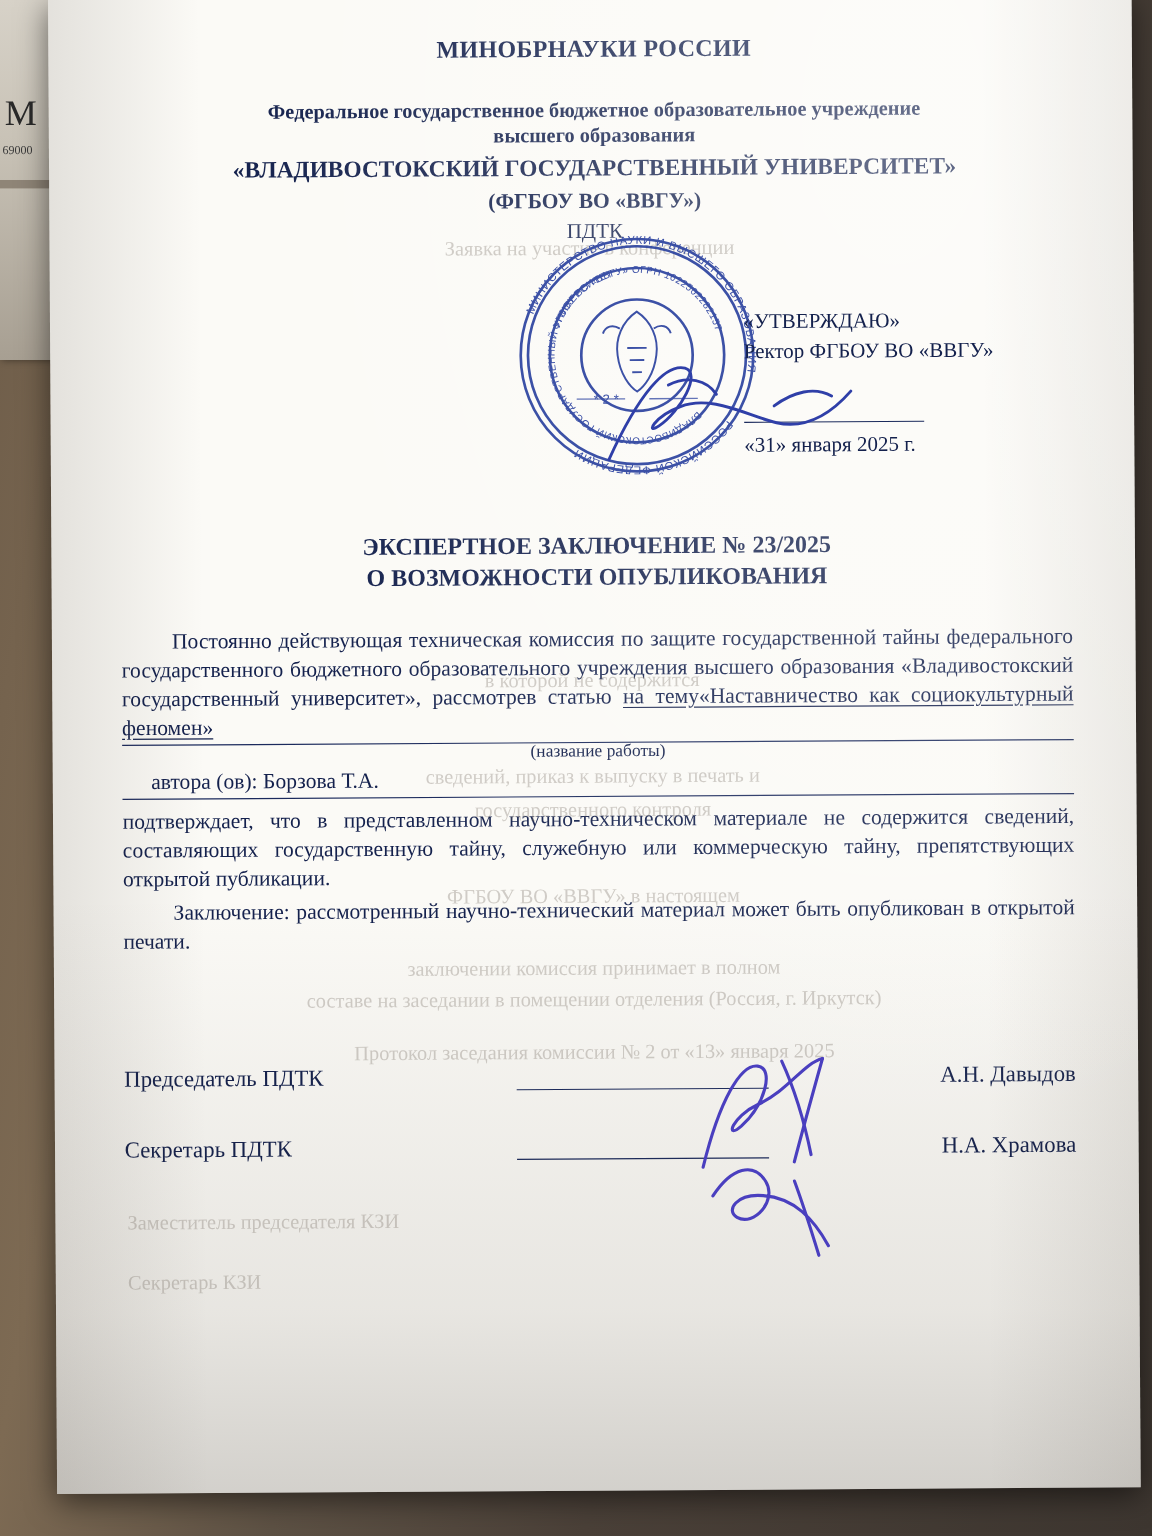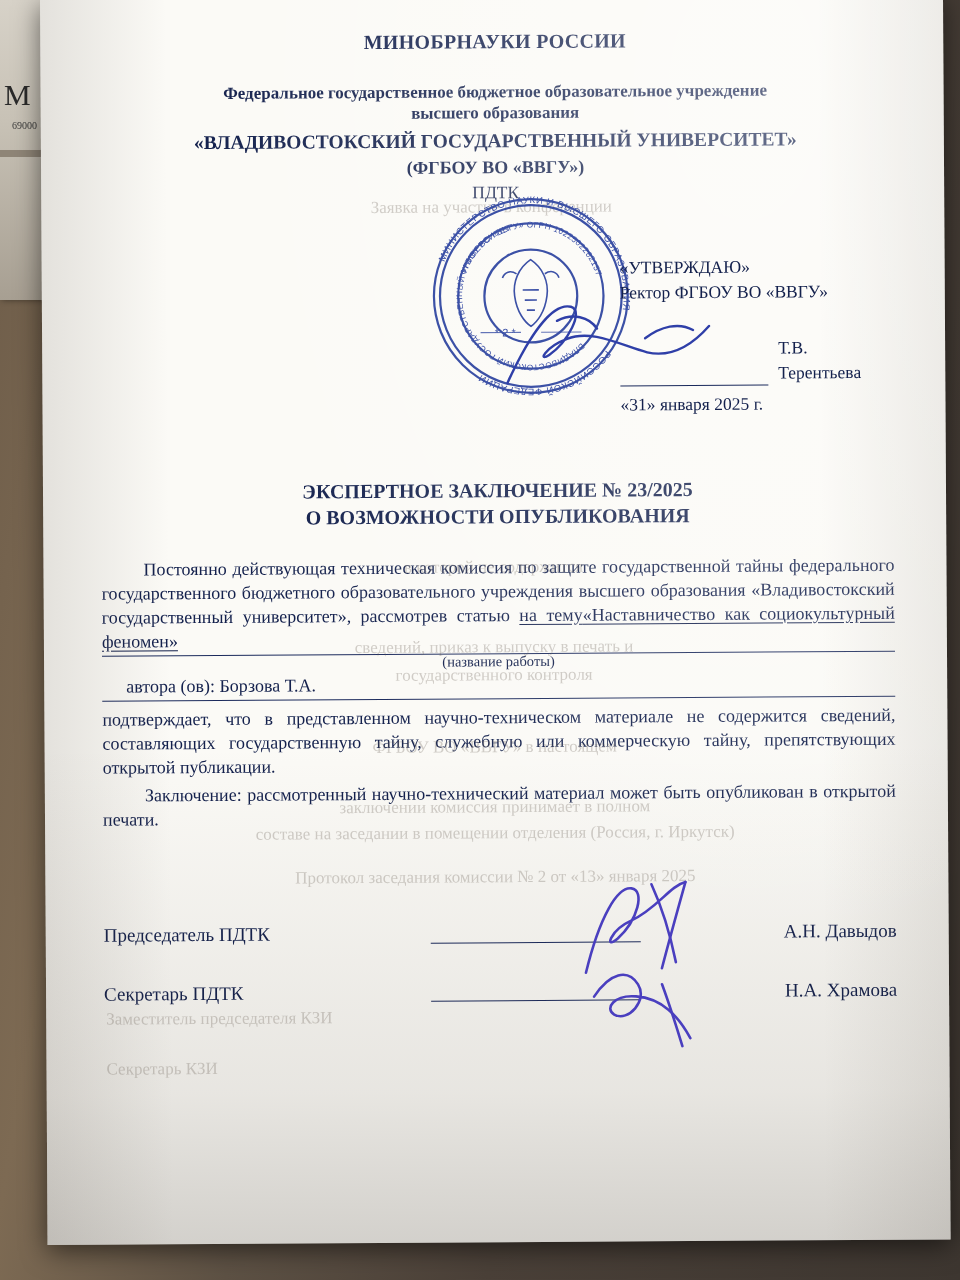--- a/index.html
+++ b/index.html
@@ -33,21 +33,21 @@
   }
   #desk-left-object .obj-letter {
     position: absolute;
     left: 4px; top: 78px;
     font-size: 30px;
     color: #2a2a2a;
     font-family: "Liberation Serif", serif;
   }
   #desk-left-object .obj-num {
     position: absolute;
-    left: 12px; top: 120px;
+    left: 2px; top: 120px;
     font-size: 10px;
     color: #3a3a3a;
     font-family: Liberation Serif, serif;
   }
   #desk-left-object .obj-stripe {
     position: absolute;
     left: 0; top: 150px;
     width: 52px; height: 7px;
     background: #8f8577;
   }
@@ -309,21 +309,20 @@
         <div class="hdr-univ">«ВЛАДИВОСТОКСКИЙ ГОСУДАРСТВЕННЫЙ УНИВЕРСИТЕТ»</div>
         <div class="hdr-abbr">(ФГБОУ ВО «ВВГУ»)</div>
         <div class="hdr-dept">ПДТК</div>
       </div>
 
       <div class="approve">
         <div>«УТВЕРЖДАЮ»</div>
         <div class="ln2">Ректор ФГБОУ ВО «ВВГУ»</div>
         <div class="sign-row">
           <span class="sign-line"></span>
-          <span>Т.В. Терентьева</span>
         </div>
         <div class="date-line">«31» января 2025 г.</div>
       </div>
 
       <div class="doc-title">
         <div>ЭКСПЕРТНОЕ ЗАКЛЮЧЕНИЕ № 23/2025</div>
         <div>О ВОЗМОЖНОСТИ ОПУБЛИКОВАНИЯ</div>
       </div>
 
       <div class="body-text indent">

